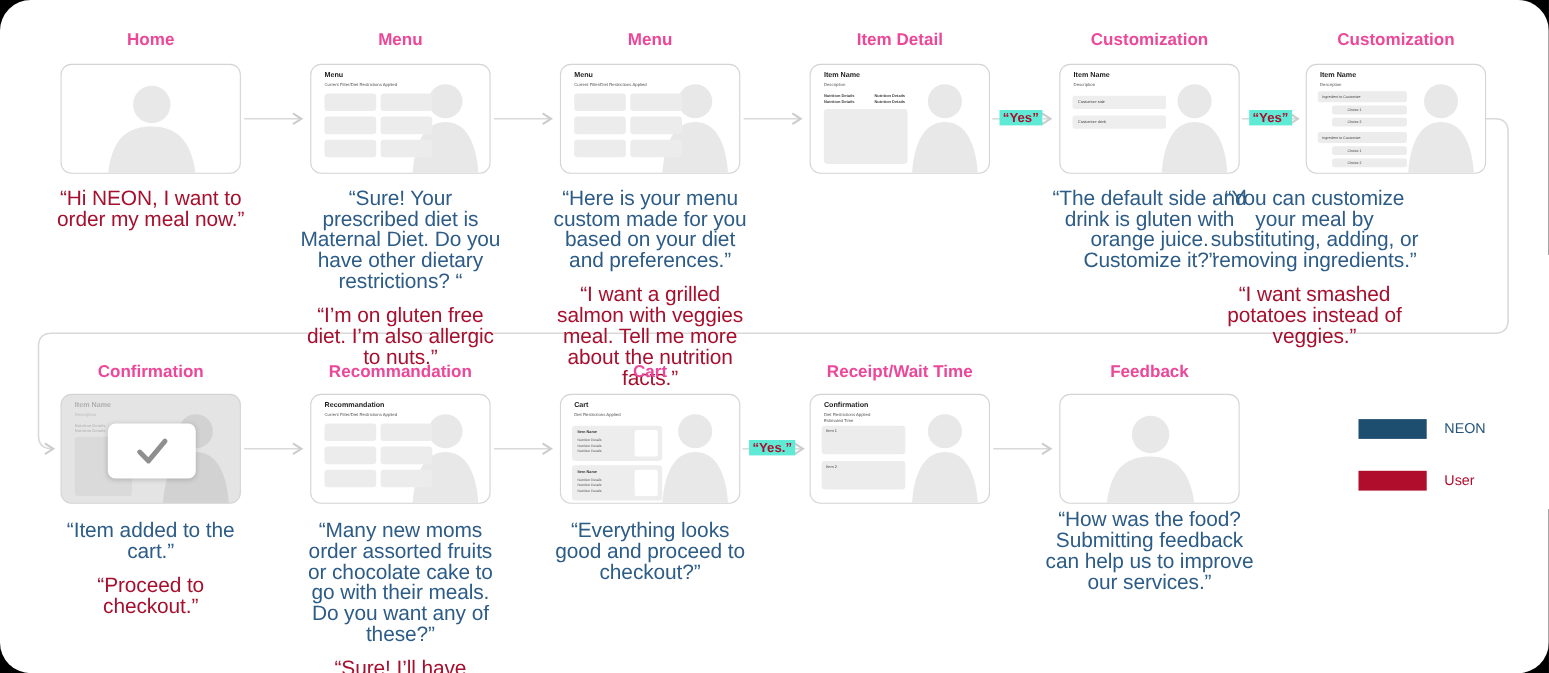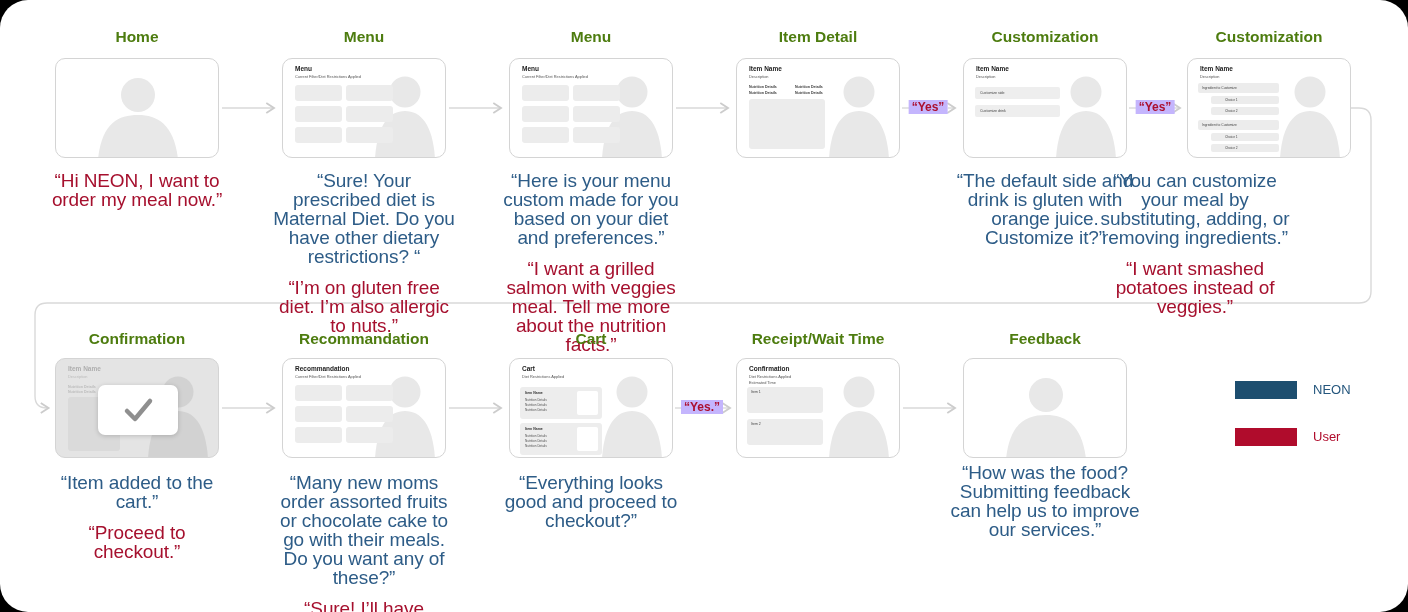--- a/index.html
+++ b/index.html
@@ -1,20 +1,20 @@
 <!DOCTYPE html>
 <html><head>
 <meta charset="utf-8">
 <style>
   html,body{margin:0;padding:0;background:#000;}
   .canvas{position:relative;width:1408px;height:612px;background:#fff;border-radius:28px;
           overflow:hidden;font-family:"Liberation Sans",sans-serif;}
   .wires{position:absolute;left:0;top:0;width:1408px;height:612px;pointer-events:none;}
-  .step-title{position:absolute;transform:translateX(-50%);font-size:15.5px;font-weight:700;color:#4d7c0f;white-space:nowrap;}
-  .ylabel{position:absolute;transform:translate(-50%,-50%);font-size:12px;font-weight:700;color:#ab0f2e;white-space:nowrap;background:#c4b5fd;padding:0 3px;}
+  .step-title{position:absolute;transform:translateX(-50%);font-size:15.5px;font-weight:700;color:#ec4899;white-space:nowrap;}
+  .ylabel{position:absolute;transform:translate(-50%,-50%);font-size:12px;font-weight:700;color:#ab0f2e;white-space:nowrap;background:#5eead4;padding:0 3px;}
   .screen{position:absolute;width:164px;height:100px;background:#fff;border:1px solid #d4d4d4;border-radius:10px;overflow:hidden;box-sizing:border-box;}
   .screen.dimbg{background:#e4e4e4;}
   .psn{position:absolute;left:0;top:0;width:164px;height:100px;}
   .sh{position:absolute;left:12px;top:6px;font-size:6.5px;font-weight:700;color:#1c1c1c;white-space:nowrap;}
   .ss{position:absolute;left:12px;top:15px;font-size:3.9px;color:#555;white-space:nowrap;}
   .ss2{top:21px;}
   .mb{position:absolute;width:47px;height:16px;background:#ececec;border-radius:3px;}
   .nd{position:absolute;font-size:3.6px;font-weight:700;color:#3a3a3a;white-space:nowrap;}
   .bigbox{position:absolute;left:12px;top:40px;width:76px;height:50px;background:#ececec;border-radius:3px;}
   .cb{position:absolute;left:11px;width:85px;height:12px;background:#eeeeee;border-radius:2px;font-size:3.6px;color:#444;line-height:12px;padding-left:5px;box-sizing:border-box;white-space:nowrap;}

